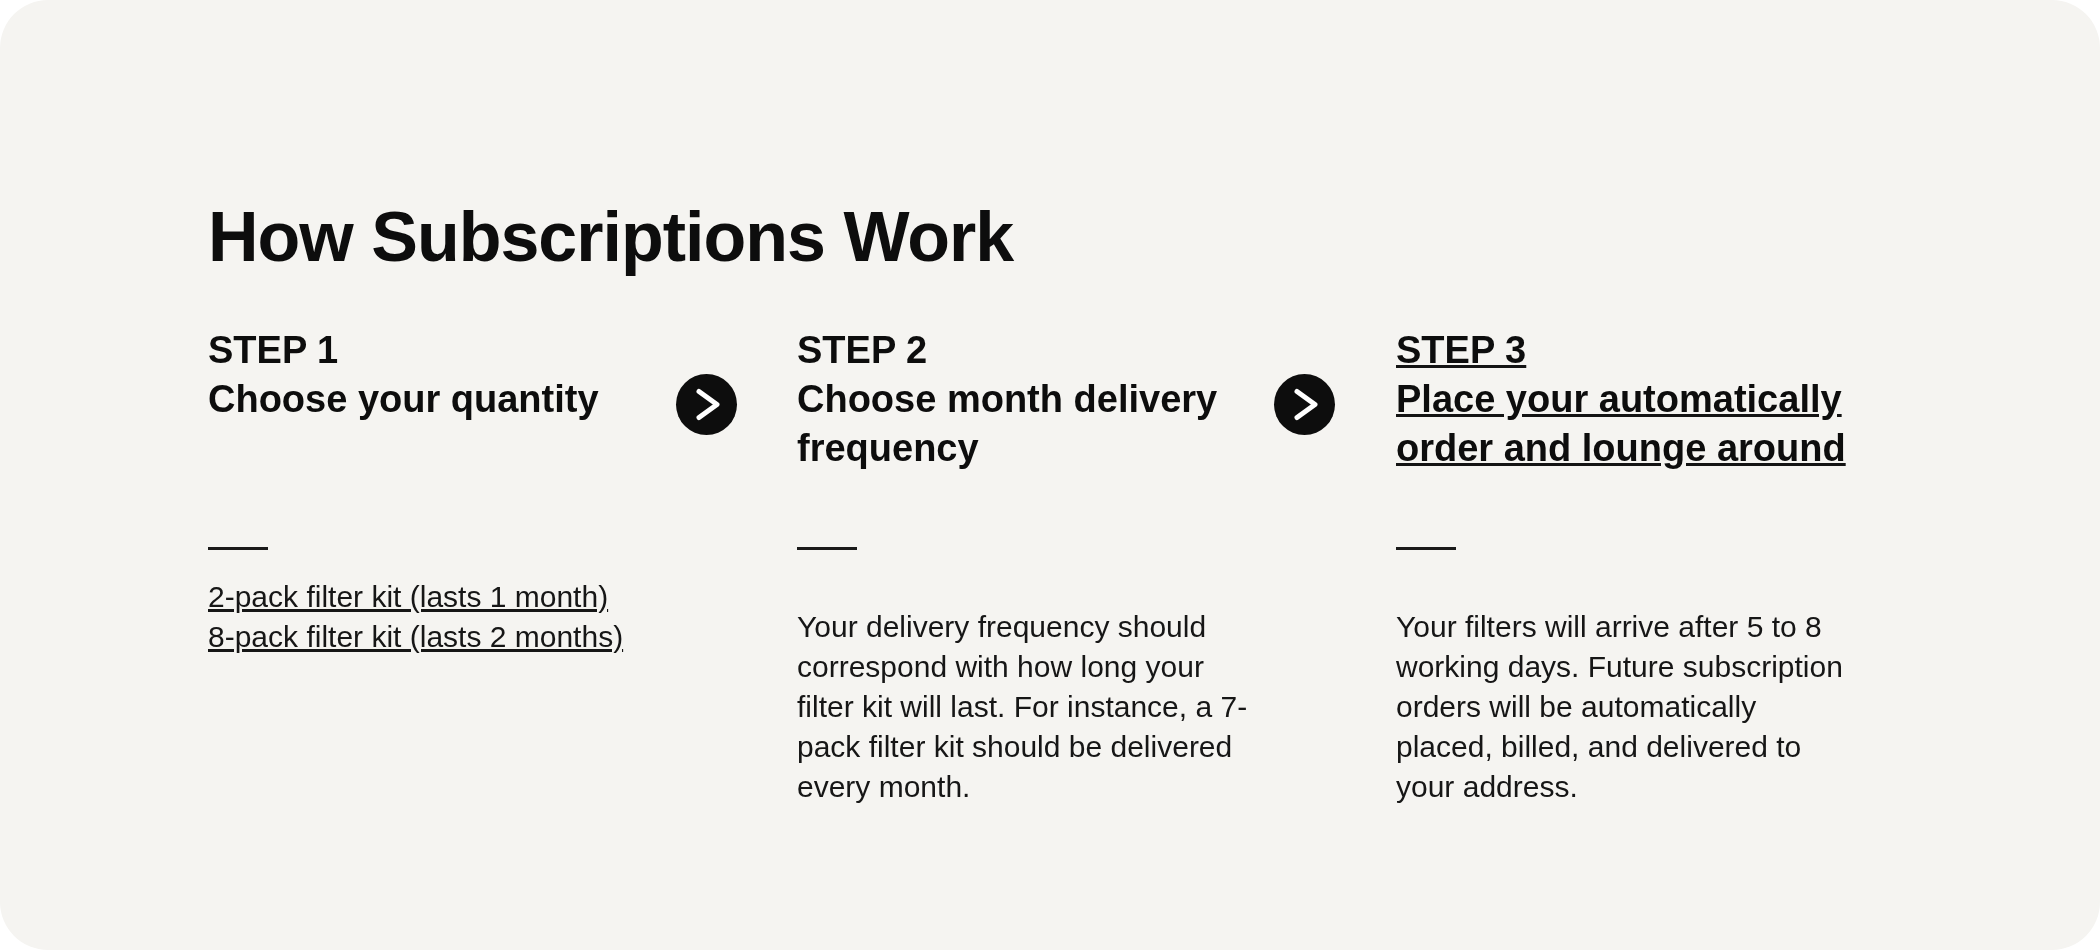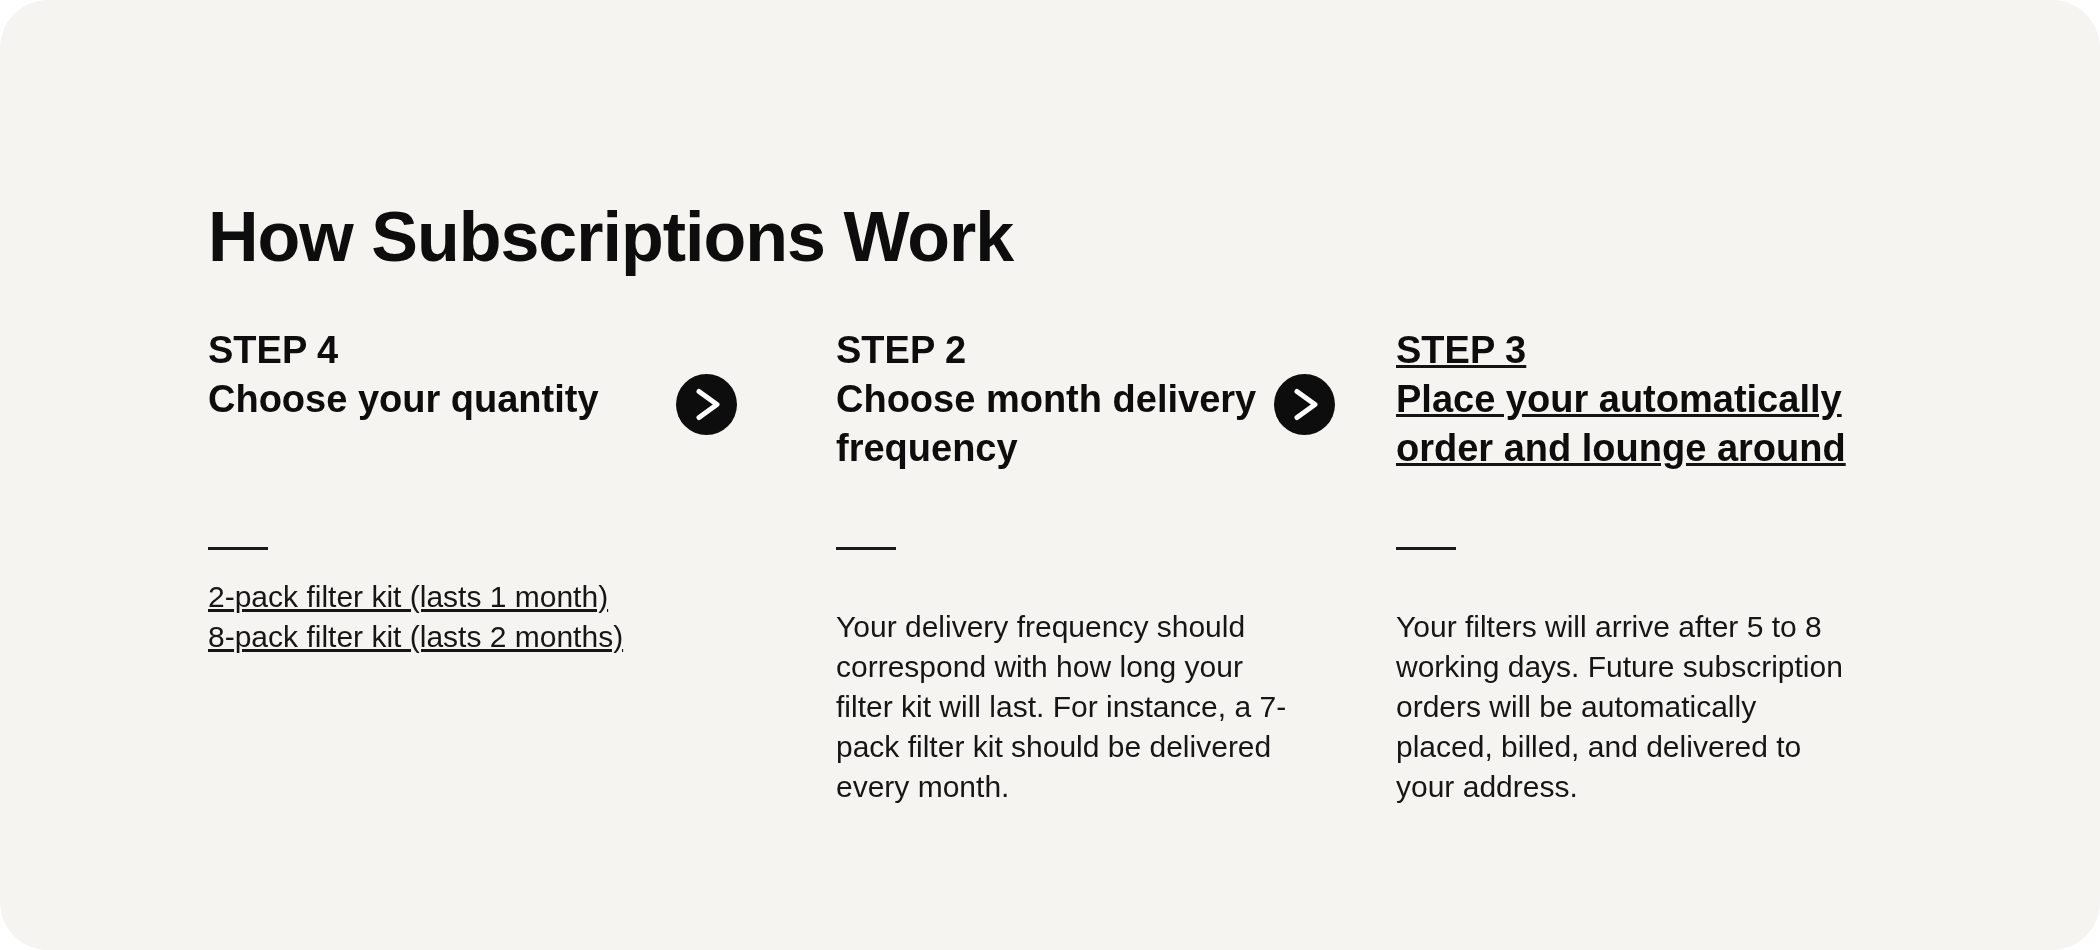--- a/index.html
+++ b/index.html
@@ -32,21 +32,21 @@
     color: #0d0d0d;
     white-space: nowrap;
   }
   .step {
     position: absolute;
     top: 326px;
     width: 470px;
     height: 560px;
   }
   .step--1 { left: 208px; }
-  .step--2 { left: 836px; }
+  .step--2 { left: 797px; }
   .step--3 { left: 1396px; text-decoration: underline; }
   .step-heading {
     font-size: 38px;
     line-height: 49px;
     font-weight: 700;
     color: #0d0d0d;
   }
   .divider {
     position: absolute;
     left: 0;
@@ -86,21 +86,21 @@
 </head>
 <body>
 
 <div class="stage">
   <div class="card">
 
     <h1 class="page-title">How Subscriptions Work</h1>
 
     <section class="step step--1">
       <div class="step-heading">
-        <div>STEP 4</div>
+        <div>STEP 1</div>
         <div>Choose your quantity</div>
       </div>
       <div class="divider"></div>
       <div class="step-body">
         <div class="kit-line">2-pack filter kit (lasts 1 month)</div>
         <div class="kit-line">8-pack filter kit (lasts 2 months)</div>
       </div>
     </section>
 
     <div class="arrow-badge arrow-badge--1">

